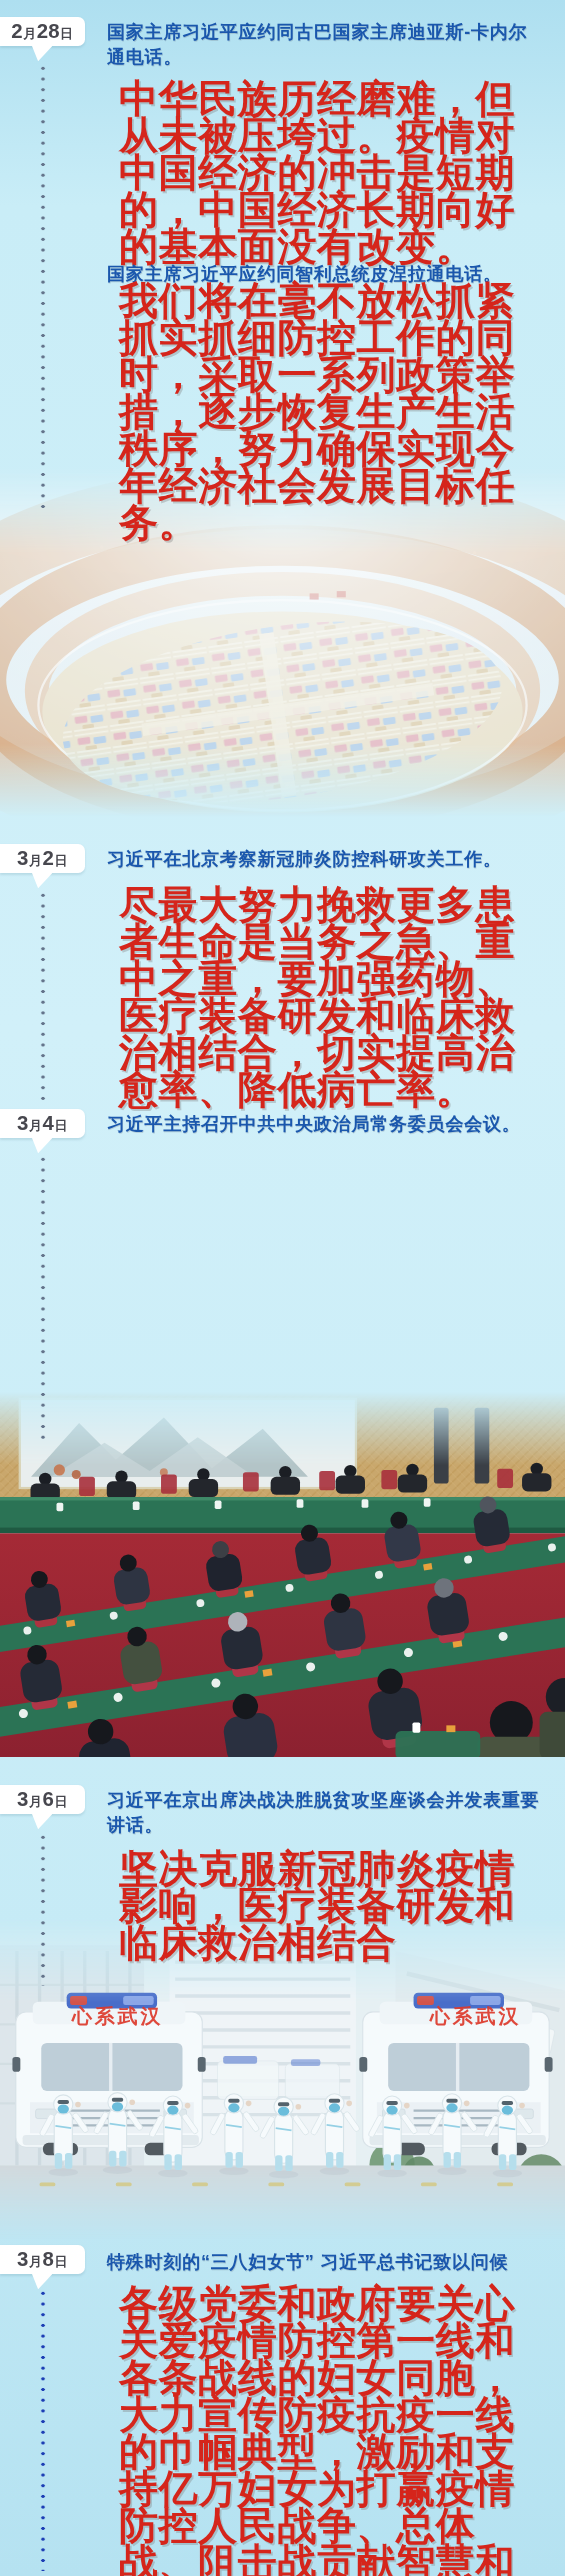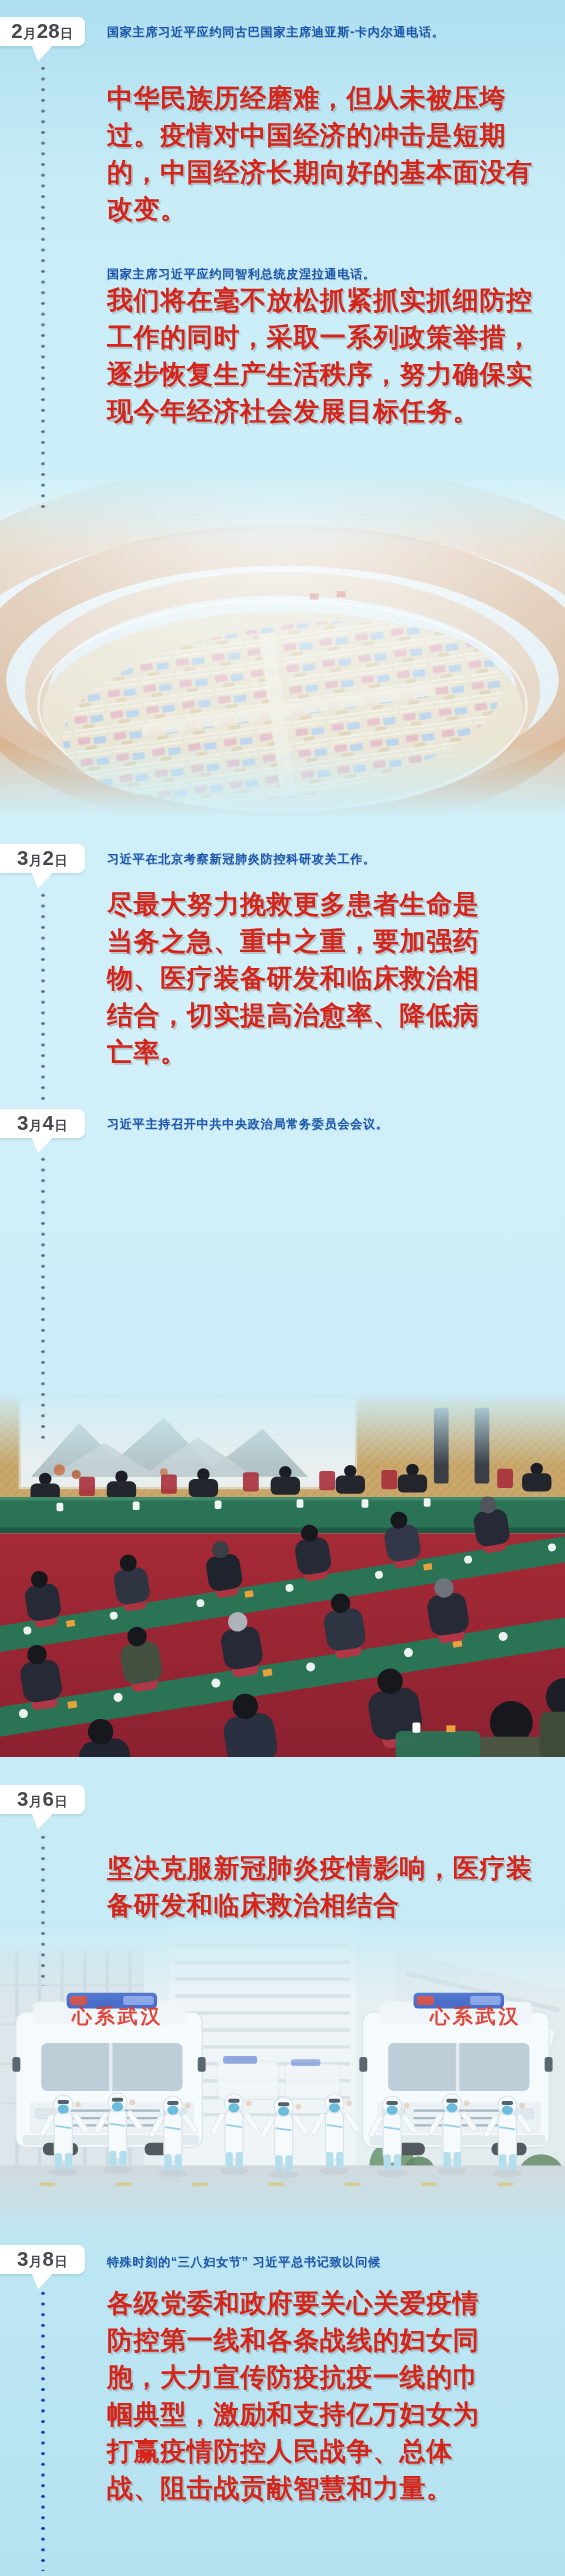--- a/index.html
+++ b/index.html
@@ -22,28 +22,28 @@
   .d-suf{font-size:13px;font-weight:700;color:#47474e;line-height:1;padding:3.4px 0.6px 0 0.6px;}
   
   .dots{
     position:absolute;left:40px;width:5.7px;z-index:2;
     background-image:radial-gradient(circle,var(--dc) 1.7px,rgba(0,0,0,0) 1.9px);
     background-size:5.7px 10.7px;background-repeat:repeat-y;background-position:center top;
   }
   
   .event{
     position:absolute;left:107px;width:436px;z-index:5;
-    font-size:12px;line-height:25px;letter-spacing:0.8px;color:#1a57ad;font-weight:600;
+    font-size:18px;line-height:25px;letter-spacing:0.8px;color:#1a57ad;font-weight:600;
     text-shadow:0.6px 1.1px 0 rgba(110,125,140,.28);
   }
   
   .quote{
-    position:absolute;left:107px;z-index:5;
+    position:absolute;left:119px;z-index:5;
     font-family:"Liberation Serif","DejaVu Serif",serif;font-weight:700;
-    font-size:26px;line-height:37px;color:#d5251b;letter-spacing:0.6px;
+    font-size:39px;line-height:37px;color:#d5251b;letter-spacing:0.6px;
     text-shadow:1.7px 1.7px 0 rgba(125,125,125,.35);
   }
   .w13{width:430px;}
   .w12{width:396px;}
   
   .photo{position:absolute;left:0;width:565px;z-index:1;}
   .photo svg{display:block;width:100%;height:100%;}
   .fade-both{
     -webkit-mask-image:linear-gradient(180deg,rgba(0,0,0,0) 0,#000 85px,#000 calc(100% - 73px),rgba(0,0,0,0) 100%);
     mask-image:linear-gradient(180deg,rgba(0,0,0,0) 0,#000 85px,#000 calc(100% - 73px),rgba(0,0,0,0) 100%);
@@ -445,20 +445,21 @@
   </div>
   <div class="event" style="top:1112px;">习近平主持召开中共中央政治局常务委员会会议。</div>
 
   <div class="badge" style="top:1785px;">
     <span class="d-num">3</span>
       <span class="d-suf">月</span>
       <span class="d-num">6</span>
       <span class="d-suf">日</span>
     <i class="tail"></i>
   </div>
+  <div class="event" style="top:1788px;">习近平在京出席决战决胜脱贫攻坚座谈会并发表重要讲话。</div>
   <div class="quote w13" style="top:1850px;">坚决克服新冠肺炎疫情影响，医疗装备研发和临床救治相结合</div>
 
   <div class="badge" style="top:2245px;">
     <span class="d-num">3</span>
       <span class="d-suf">月</span>
       <span class="d-num">8</span>
       <span class="d-suf">日</span>
     <i class="tail"></i>
   </div>
   <div class="event" style="top:2250px;width:452px;">特殊时刻的“三八妇女节” 习近平总书记致以问候</div>

